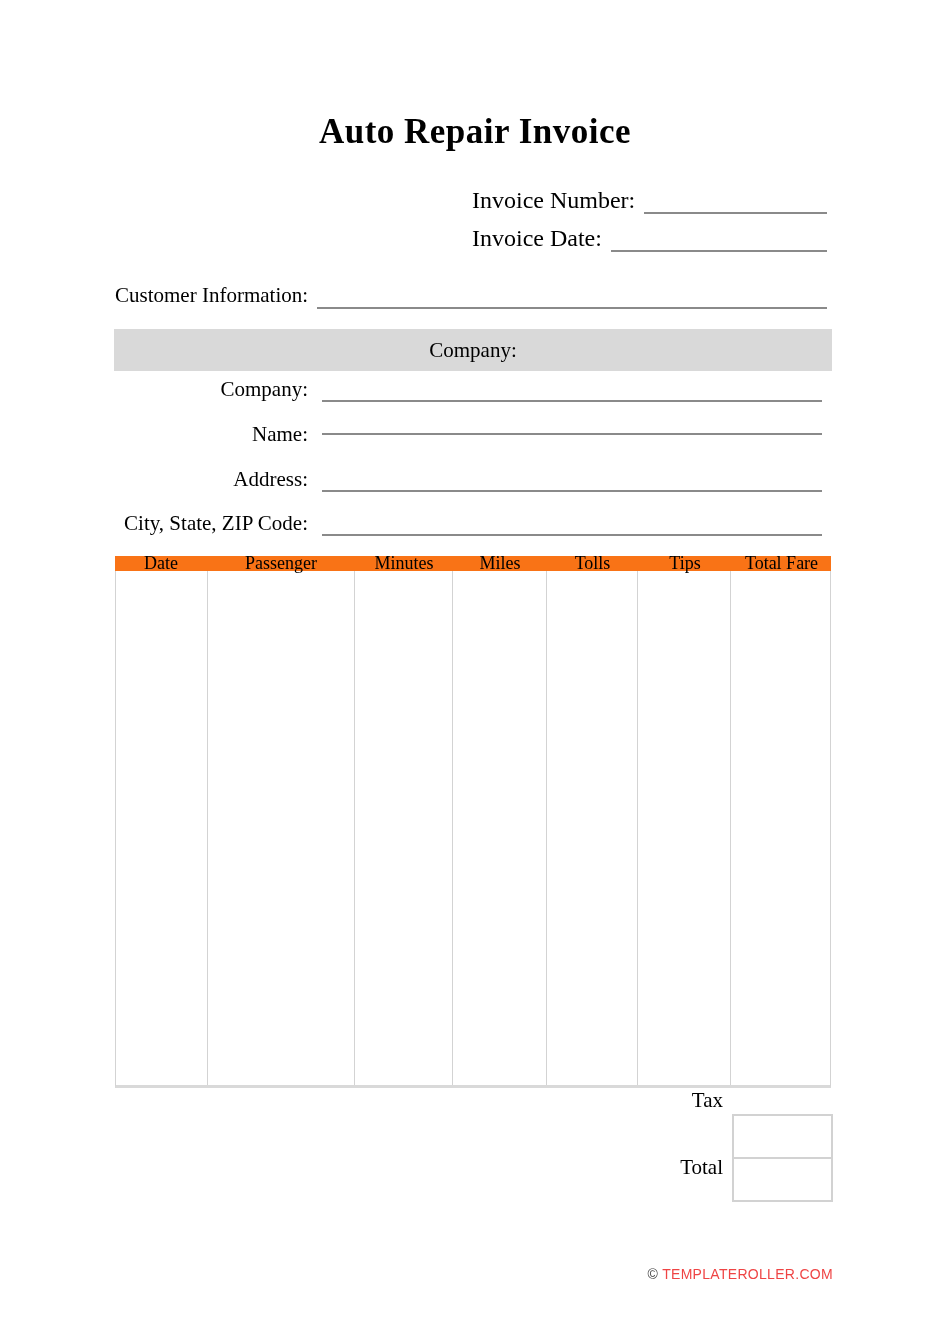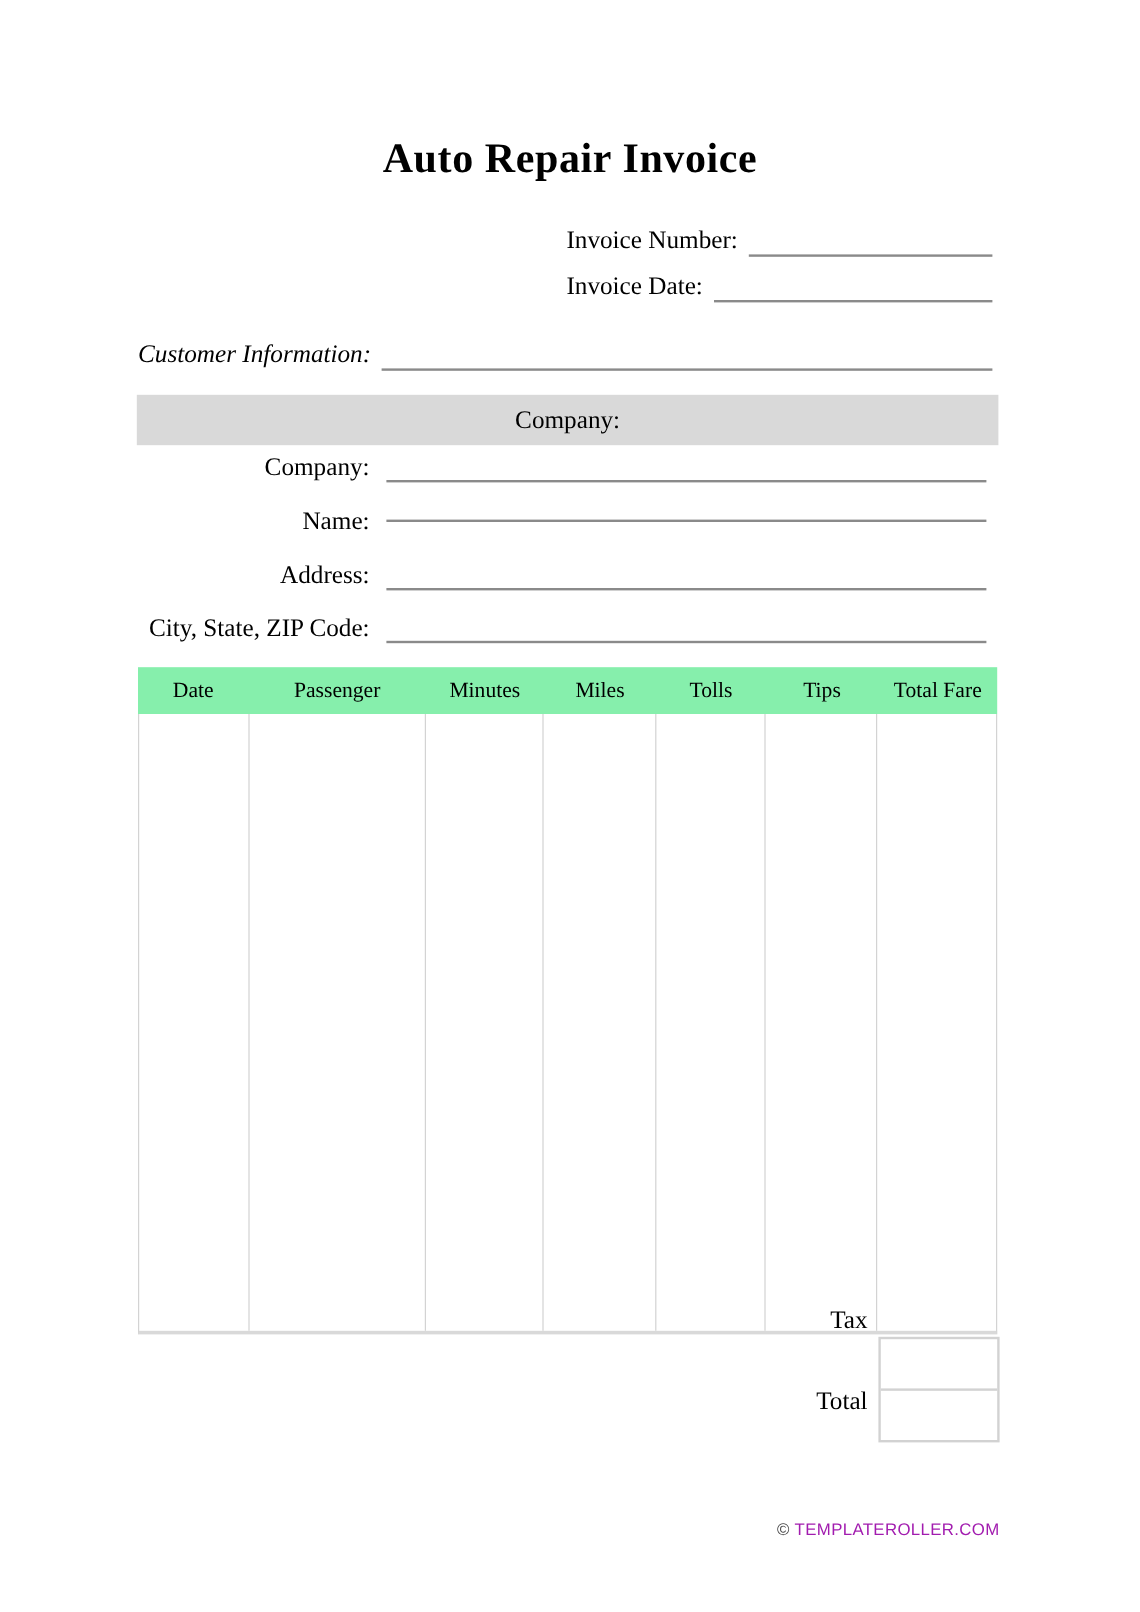--- a/index.html
+++ b/index.html
@@ -34,41 +34,40 @@
 
   
   .meta-row {
     position: absolute;
     left: 472px;
     width: 355px;
     height: 28px;
     display: flex;
   }
   .meta-row .label {
-    font-size: 21px;
+    font-size: 24px;
     line-height: 28px;
     white-space: nowrap;
   }
   #meta-row-0 { top: 186px; }
   #meta-row-1 { top: 224px; }
 
   
   .customer-row {
     position: absolute;
     left: 115px;
     top: 281px;
     width: 712px;
     height: 28px;
     display: flex;
   }
   .customer-row .label {
     font-size: 21px;
     line-height: 28px;
     white-space: nowrap;
-    font-style: italic;
   }
 
   
   .section-bar {
     position: absolute;
     left: 114px;
     top: 329px;
     width: 718px;
     height: 42px;
     background: #d9d9d9;
@@ -105,22 +104,22 @@
 
   
   .trip-table {
     position: absolute;
     left: 115px;
     top: 556px;
     width: 716px;
   }
   .table-header {
     display: flex;
-    background: #86efac;
-    height: 39px;
+    background: #f97316;
+    height: 15px;
     align-items: center;
     font-size: 18px;
   }
   .th { text-align: center; box-sizing: border-box; }
   .table-body {
     display: flex;
     height: 514px;
     border-left: 1px solid #d3d3d3;
     border-right: 1px solid #d3d3d3;
     border-bottom: 3px solid #d9d9d9;
@@ -165,21 +164,21 @@
   .footer {
     position: absolute;
     top: 1266px;
     right: 117px;
     font-family: "Liberation Sans", sans-serif;
     font-size: 14px;
     letter-spacing: 0.3px;
     white-space: nowrap;
   }
   .footer .copyright { color: #444444; }
-  .footer .site-link { color: #a21caf; text-decoration: none; }
+  .footer .site-link { color: #ef4444; text-decoration: none; }
 </style>
 </head>
 <body>
 
 <div class="page">
 
   <div class="title">Auto Repair Invoice</div>
 
   <div class="meta-row" id="meta-row-0">
     <span class="label">Invoice Number:</span>

